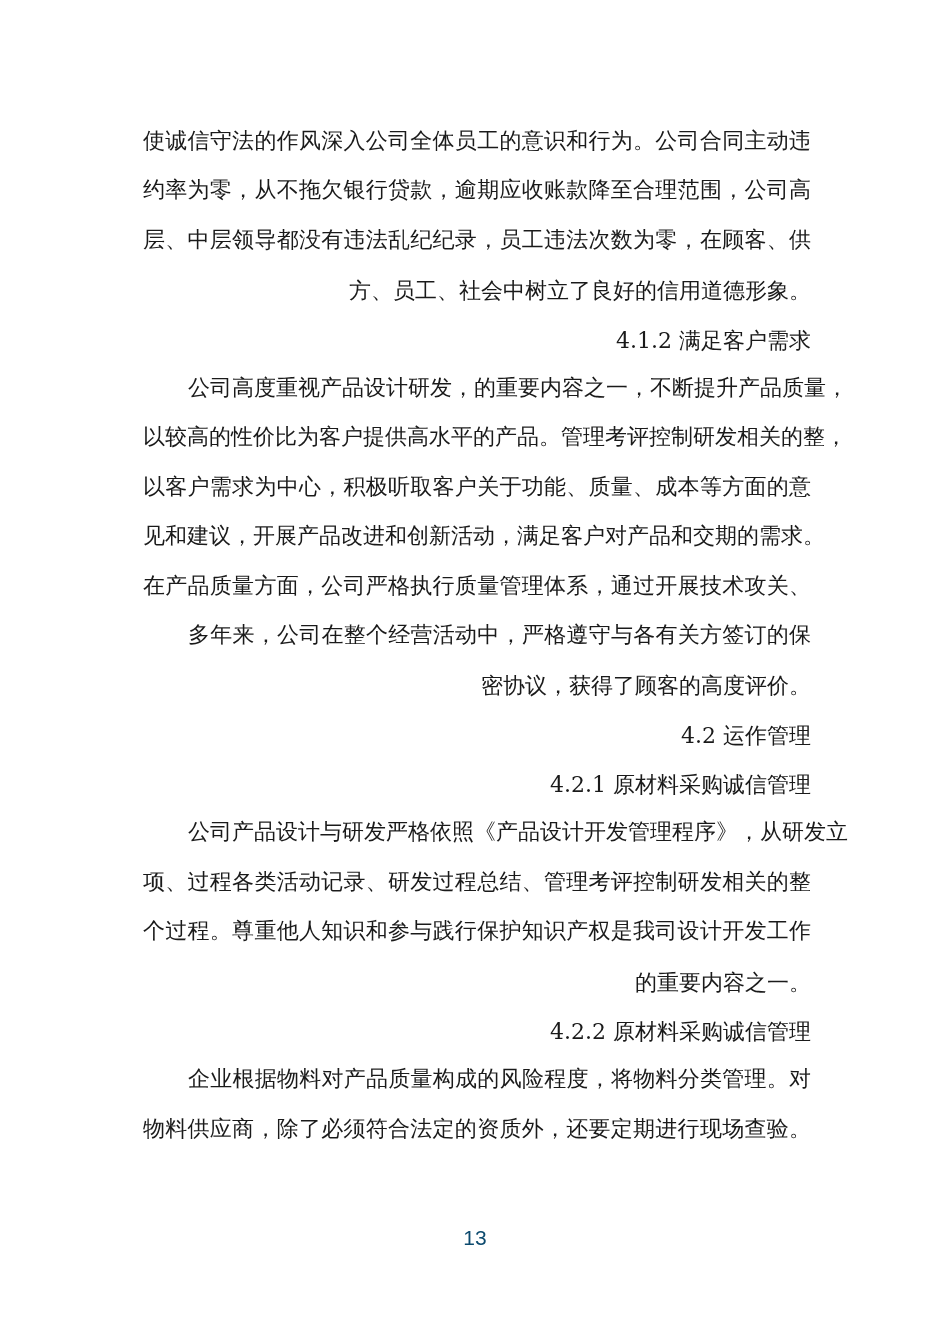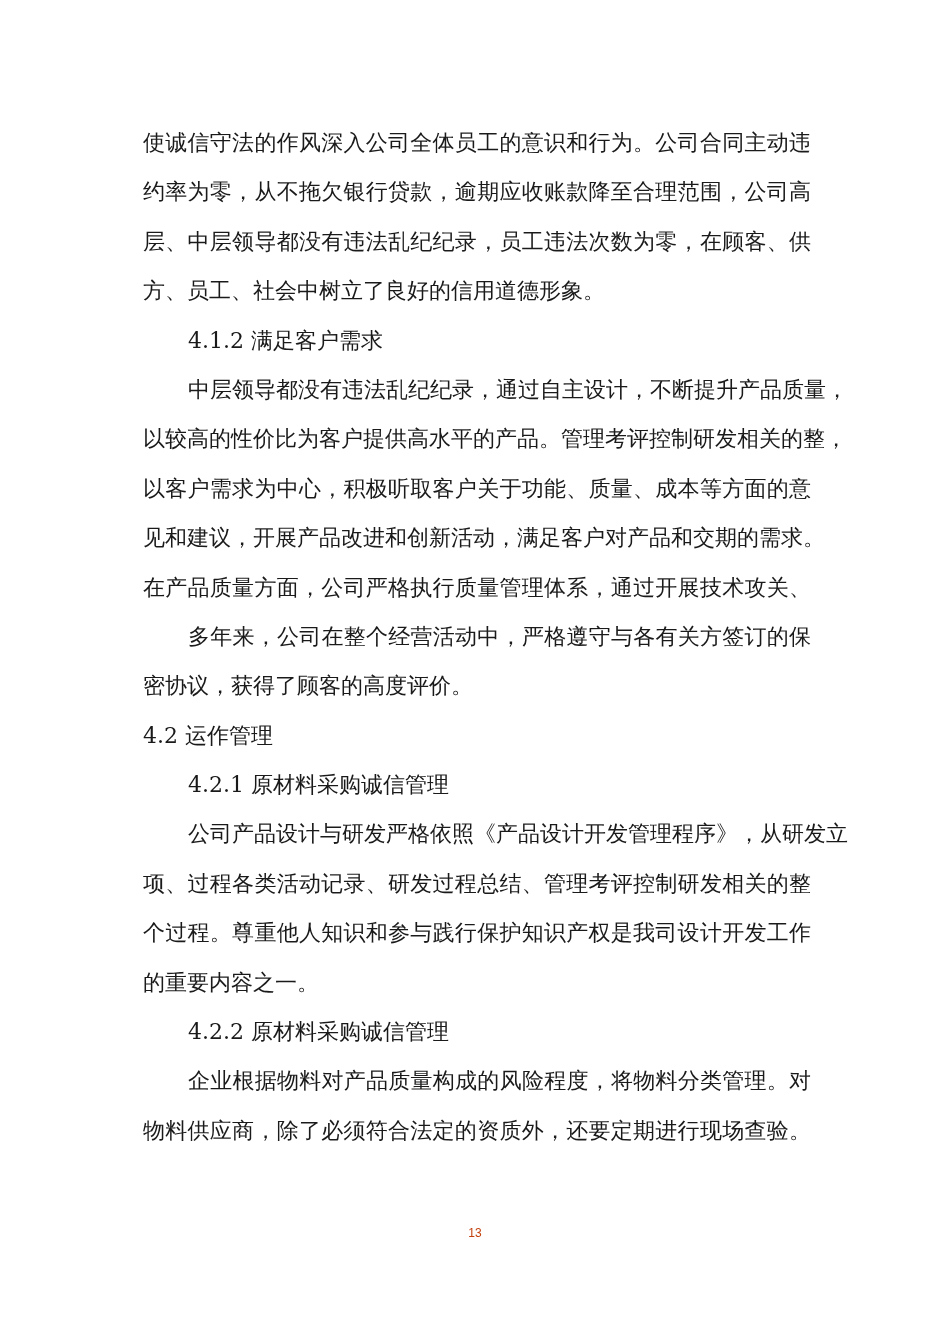--- a/index.html
+++ b/index.html
@@ -2,38 +2,38 @@
 <html><head>
 <meta charset="utf-8">
 <style>
   html, body { margin: 0; padding: 0; background: #ffffff; }
   body { width: 950px; height: 1343px; position: relative; overflow: hidden; }
   .page {
     position: absolute; left: 143px; top: 118px; width: 668px;
     font-family: "DejaVu Serif", "Liberation Serif", serif;
     font-size: 22px; color: #1a1a1a;
   }
-  .line { height: 49.4px; line-height: 49.4px; white-space: nowrap; overflow: visible; }
-  .justify { text-align: justify; text-align-last: justify; }
+  .line { height: 49.4px; line-height: 49.4px; white-space: nowrap; overflow: visible; text-align: right; }
+  .justify { text-align: justify; text-align-last: justify; font-family: Liberation Mono, monospace; }
   .indent { padding-left: 45px; }
   .page-number {
     position: absolute; left: 0; width: 950px; top: 1226px; text-align: center;
-    font-family: "Liberation Sans", "DejaVu Sans", sans-serif; font-size: 12px; color: #c2410c;
+    font-family: "Liberation Sans", "DejaVu Sans", sans-serif; font-size: 21px; color: #0c4a6e;
   }
 </style>
 </head>
 <body>
 
 <div class="page">
   <div class="line justify">使诚信守法的作风深入公司全体员工的意识和行为。公司合同主动违</div>
   <div class="line justify">约率为零，从不拖欠银行贷款，逾期应收账款降至合理范围，公司高</div>
   <div class="line justify">层、中层领导都没有违法乱纪纪录，员工违法次数为零，在顾客、供</div>
   <div class="line">方、员工、社会中树立了良好的信用道德形象。</div>
   <div class="line indent">4.1.2 满足客户需求</div>
-  <div class="line indent justify">中层领导都没有违法乱纪纪录，通过自主设计，不断提升产品质量，</div>
+  <div class="line indent justify">公司高度重视产品设计研发，的重要内容之一，不断提升产品质量，</div>
   <div class="line justify">以较高的性价比为客户提供高水平的产品。管理考评控制研发相关的整，</div>
   <div class="line justify">以客户需求为中心，积极听取客户关于功能、质量、成本等方面的意</div>
   <div class="line justify">见和建议，开展产品改进和创新活动，满足客户对产品和交期的需求。</div>
   <div class="line justify">在产品质量方面，公司严格执行质量管理体系，通过开展技术攻关、</div>
   <div class="line indent justify">多年来，公司在整个经营活动中，严格遵守与各有关方签订的保</div>
   <div class="line">密协议，获得了顾客的高度评价。</div>
   <div class="line">4.2 运作管理</div>
   <div class="line indent">4.2.1 原材料采购诚信管理</div>
   <div class="line indent justify">公司产品设计与研发严格依照《产品设计开发管理程序》，从研发立</div>
   <div class="line justify">项、过程各类活动记录、研发过程总结、管理考评控制研发相关的整</div>

